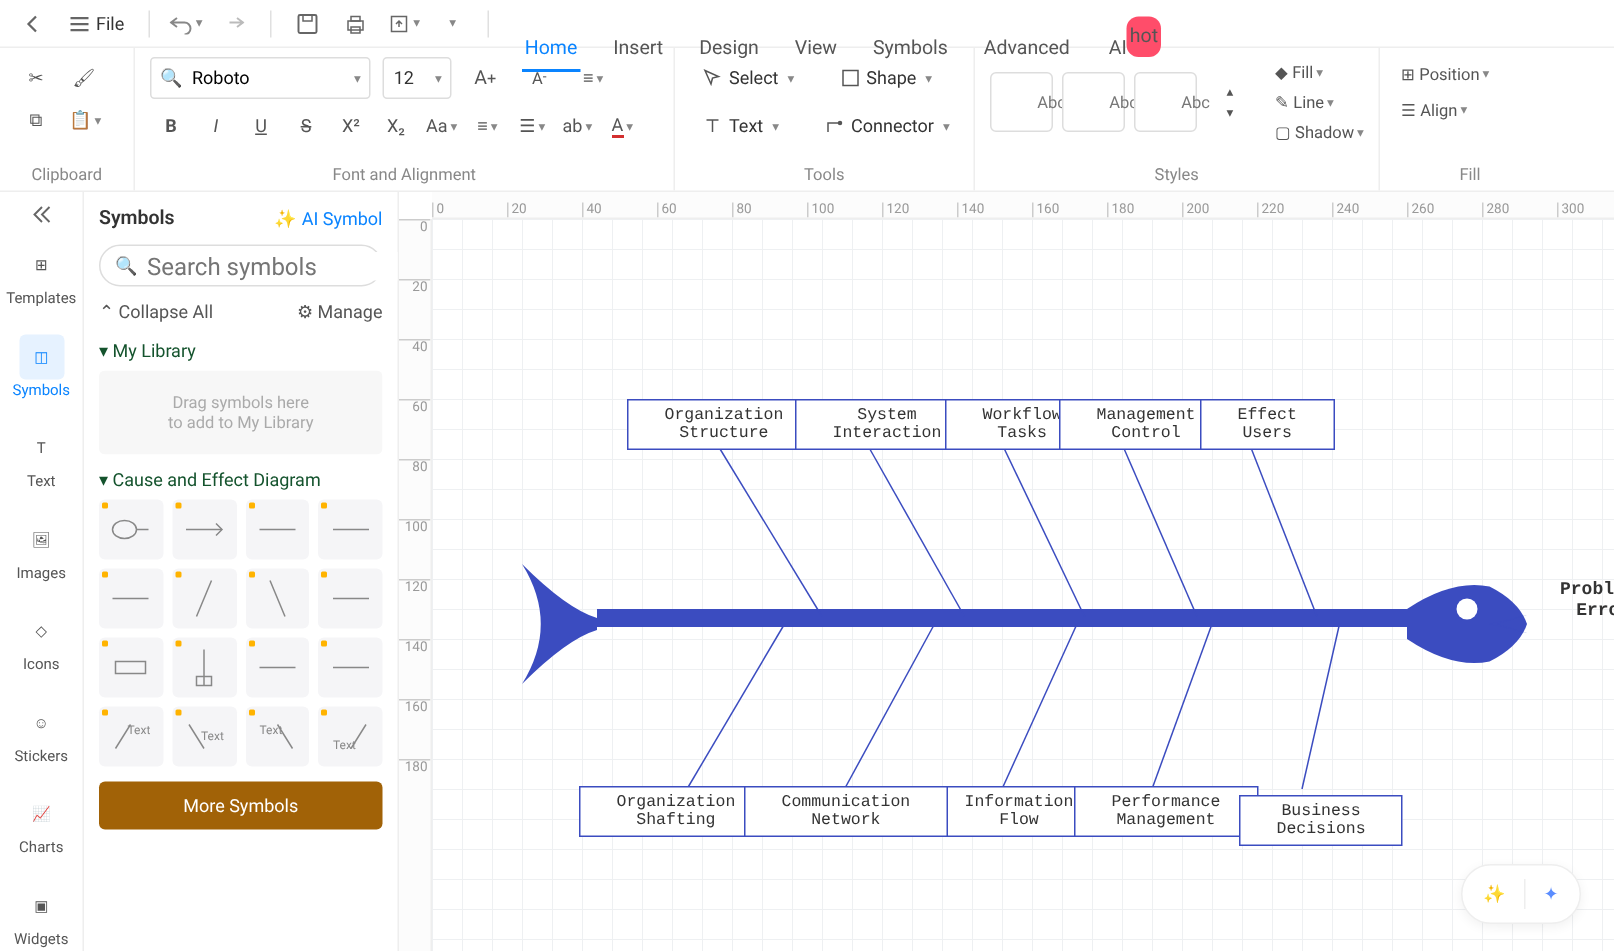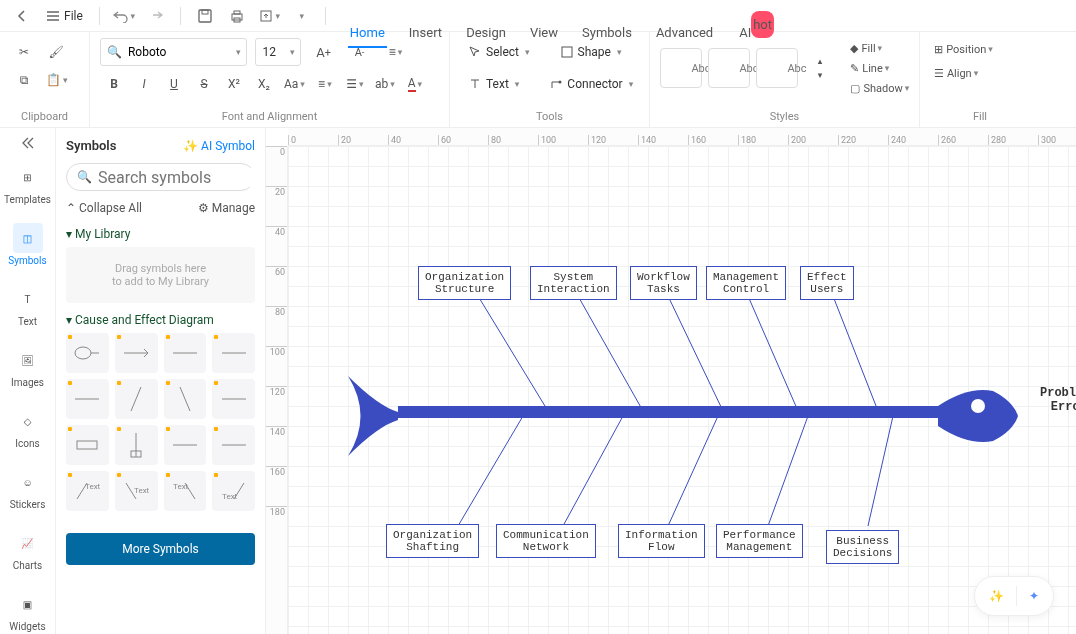--- a/index.html
+++ b/index.html
@@ -43,37 +43,37 @@
 .aisym { color: #0a84ff; font-size: 12px; display: flex; align-items: center; gap: 3px; cursor: pointer; }
 .searchbox { border: 1px solid #ddd; border-radius: 14px; height: 28px; display: flex; align-items: center; padding: 0 10px; gap: 6px; margin-bottom: 10px; }
 .searchbox input { border: none; outline: none; flex: 1; font-size: 16px; }
 .sideactions { display: flex; justify-content: space-between; font-size: 12px; color: #555; margin-bottom: 12px; }
 .sideactions span { cursor: pointer; display: flex; align-items: center; gap: 3px; }
 .catlabel { font-size: 12px; color: #14532d; margin: 8px 0 6px 0; cursor: pointer; }
 .droparea { border: 1px solid transparent; background: #f7f7f7; border-radius: 4px; height: 56px; display: flex; flex-direction: column; align-items: center; justify-content: center; color: #aaa; font-size: 11px; margin-bottom: 10px; }
 .symgrid { display: grid; grid-template-columns: repeat(4, 1fr); gap: 6px; }
 .symcell { background: #f5f5f7; border-radius: 4px; height: 40px; display: flex; align-items: center; justify-content: center; position: relative; cursor: pointer; }
 .symcell::before { content: ''; position: absolute; top: 2px; left: 2px; width: 4px; height: 4px; background: #ffb300; border-radius: 1px; }
-.moresym { background: #0369a1; color: #fff; border: none; width: 100%; height: 32px; border-radius: 4px; margin-top: 22px; cursor: pointer; font-size: 12px; }
+.moresym { background: #a16207; color: #fff; border: none; width: 100%; height: 32px; border-radius: 4px; margin-top: 10px; cursor: pointer; font-size: 12px; }
 
 
 .canvaswrap { position: absolute; left: 266px; top: 128px; right: 0; bottom: 0; background: #fff; }
 .ruler-h { position: absolute; top: 0; left: 22px; right: 0; height: 18px; background: #fcfcfc; border-bottom: 1px solid #eee; font-size: 9px; color: #999; display: flex; align-items: flex-end; overflow: hidden; }
 .ruler-h span { width: 50px; flex: 0 0 50px; text-align: left; border-left: 1px solid #ccc; padding-left: 2px; height: 10px; }
 .ruler-v { position: absolute; top: 18px; left: 0; bottom: 0; width: 22px; background: #fcfcfc; border-right: 1px solid #eee; font-size: 9px; color: #999; display: flex; flex-direction: column; overflow: hidden; }
 .ruler-v span { height: 40px; flex: 0 0 40px; width: 100%; text-align: right; padding-right: 2px; border-top: 1px solid #ccc; }
 .canvas { position: absolute; top: 18px; left: 22px; right: 0; bottom: 0; background-image: linear-gradient(#eef0f2 1px, transparent 1px), linear-gradient(90deg, #eef0f2 1px, transparent 1px); background-size: 20px 20px; overflow: hidden; }
 
 
 .fishbone { position: absolute; top: 120px; left: 60px; width: 700px; height: 340px; }
 .spine { position: absolute; top: 140px; left: 50px; width: 560px; height: 12px; background: #3b4cc0; }
 .tail { position: absolute; top: 100px; left: -10px; }
 .head { position: absolute; top: 100px; left: 590px; }
 .problem { position: absolute; top: 120px; left: 692px; font-family: ui-monospace, 'Courier New', monospace; font-size: 12px; font-weight: bold; text-align: center; }
-.bonebox { position: absolute; border: 1px solid #3b4cc0; padding: 4px 6px; font-family: ui-monospace, 'Courier New', monospace; font-size: 11px; text-align: center; background: #fff; white-space: pre; }
+.bonebox { position: absolute; border: 1px solid #3b4cc0; padding: 4px 24px; font-family: ui-monospace, 'Courier New', monospace; font-size: 11px; text-align: center; background: #fff; white-space: pre; }
 .boneline { stroke: #3b4cc0; stroke-width: 1; }
 
 
 .aifloat { position: absolute; bottom: 18px; right: 22px; background: #fff; border: 1px solid #eee; border-radius: 22px; height: 40px; padding: 0 14px; display: flex; align-items: center; gap: 12px; box-shadow: 0 2px 8px rgba(0,0,0,0.06); }
 
 svg { display: block; }
 </style>
 </head>
 <body>
 

